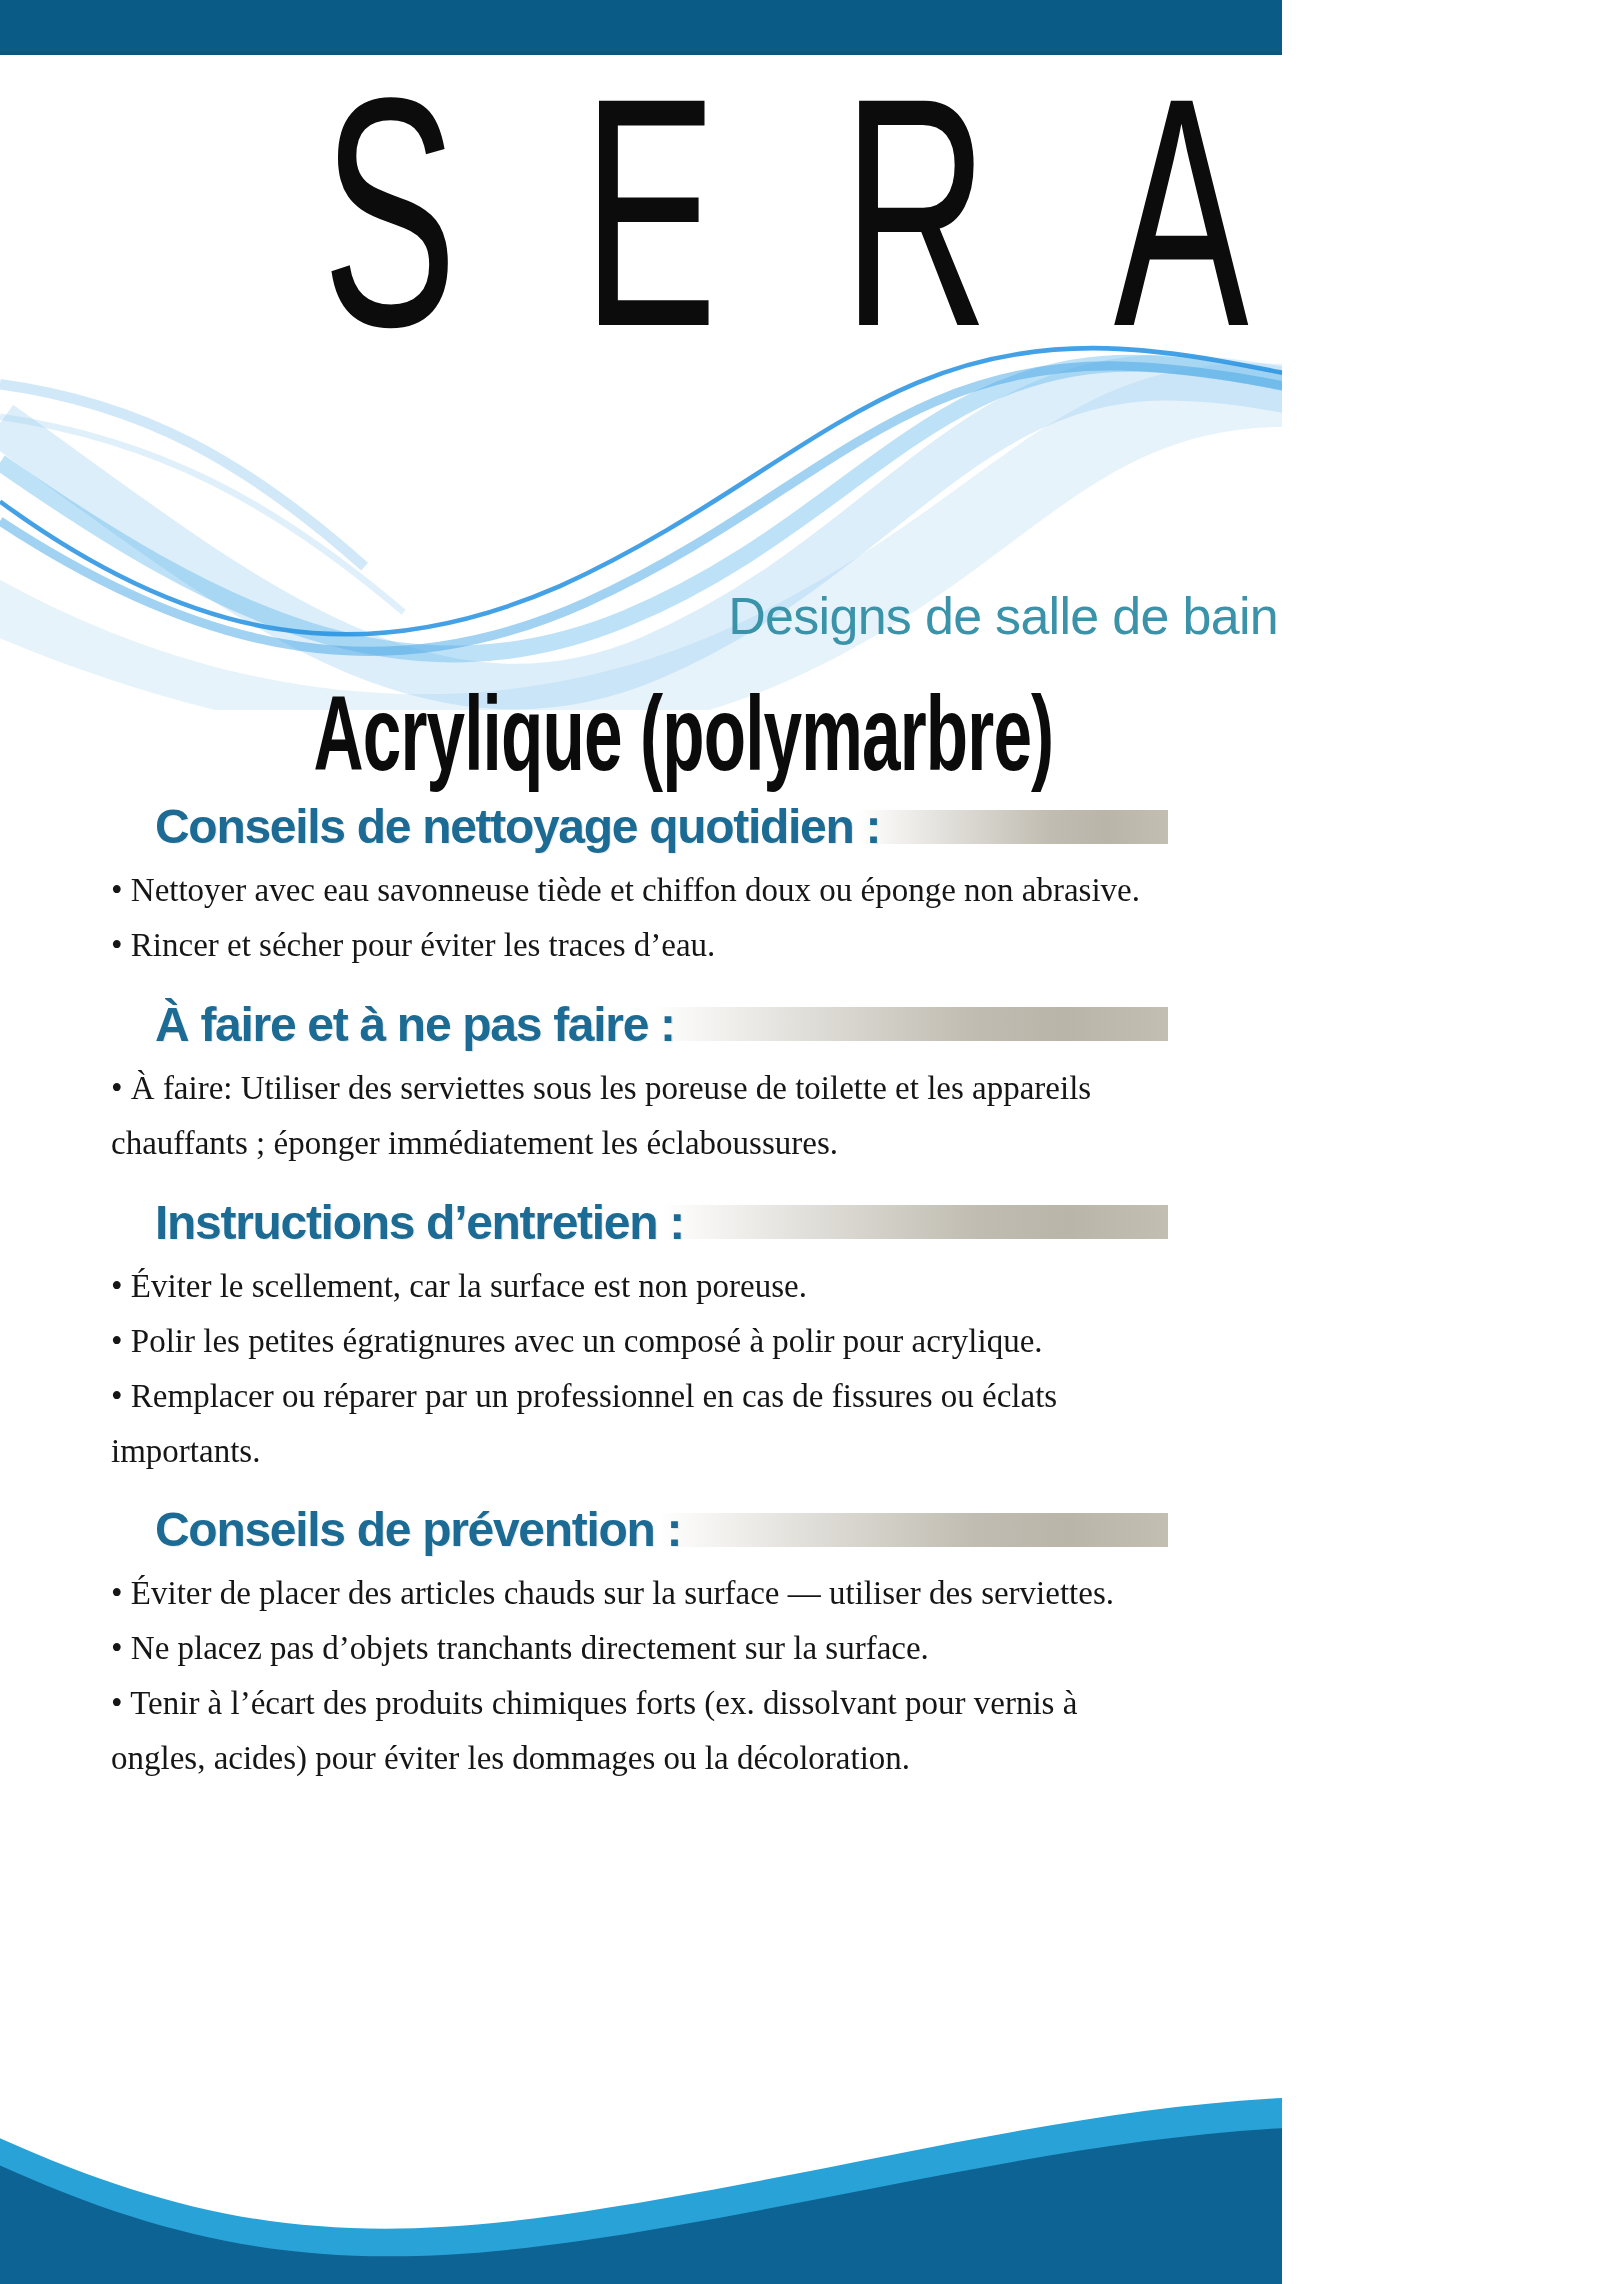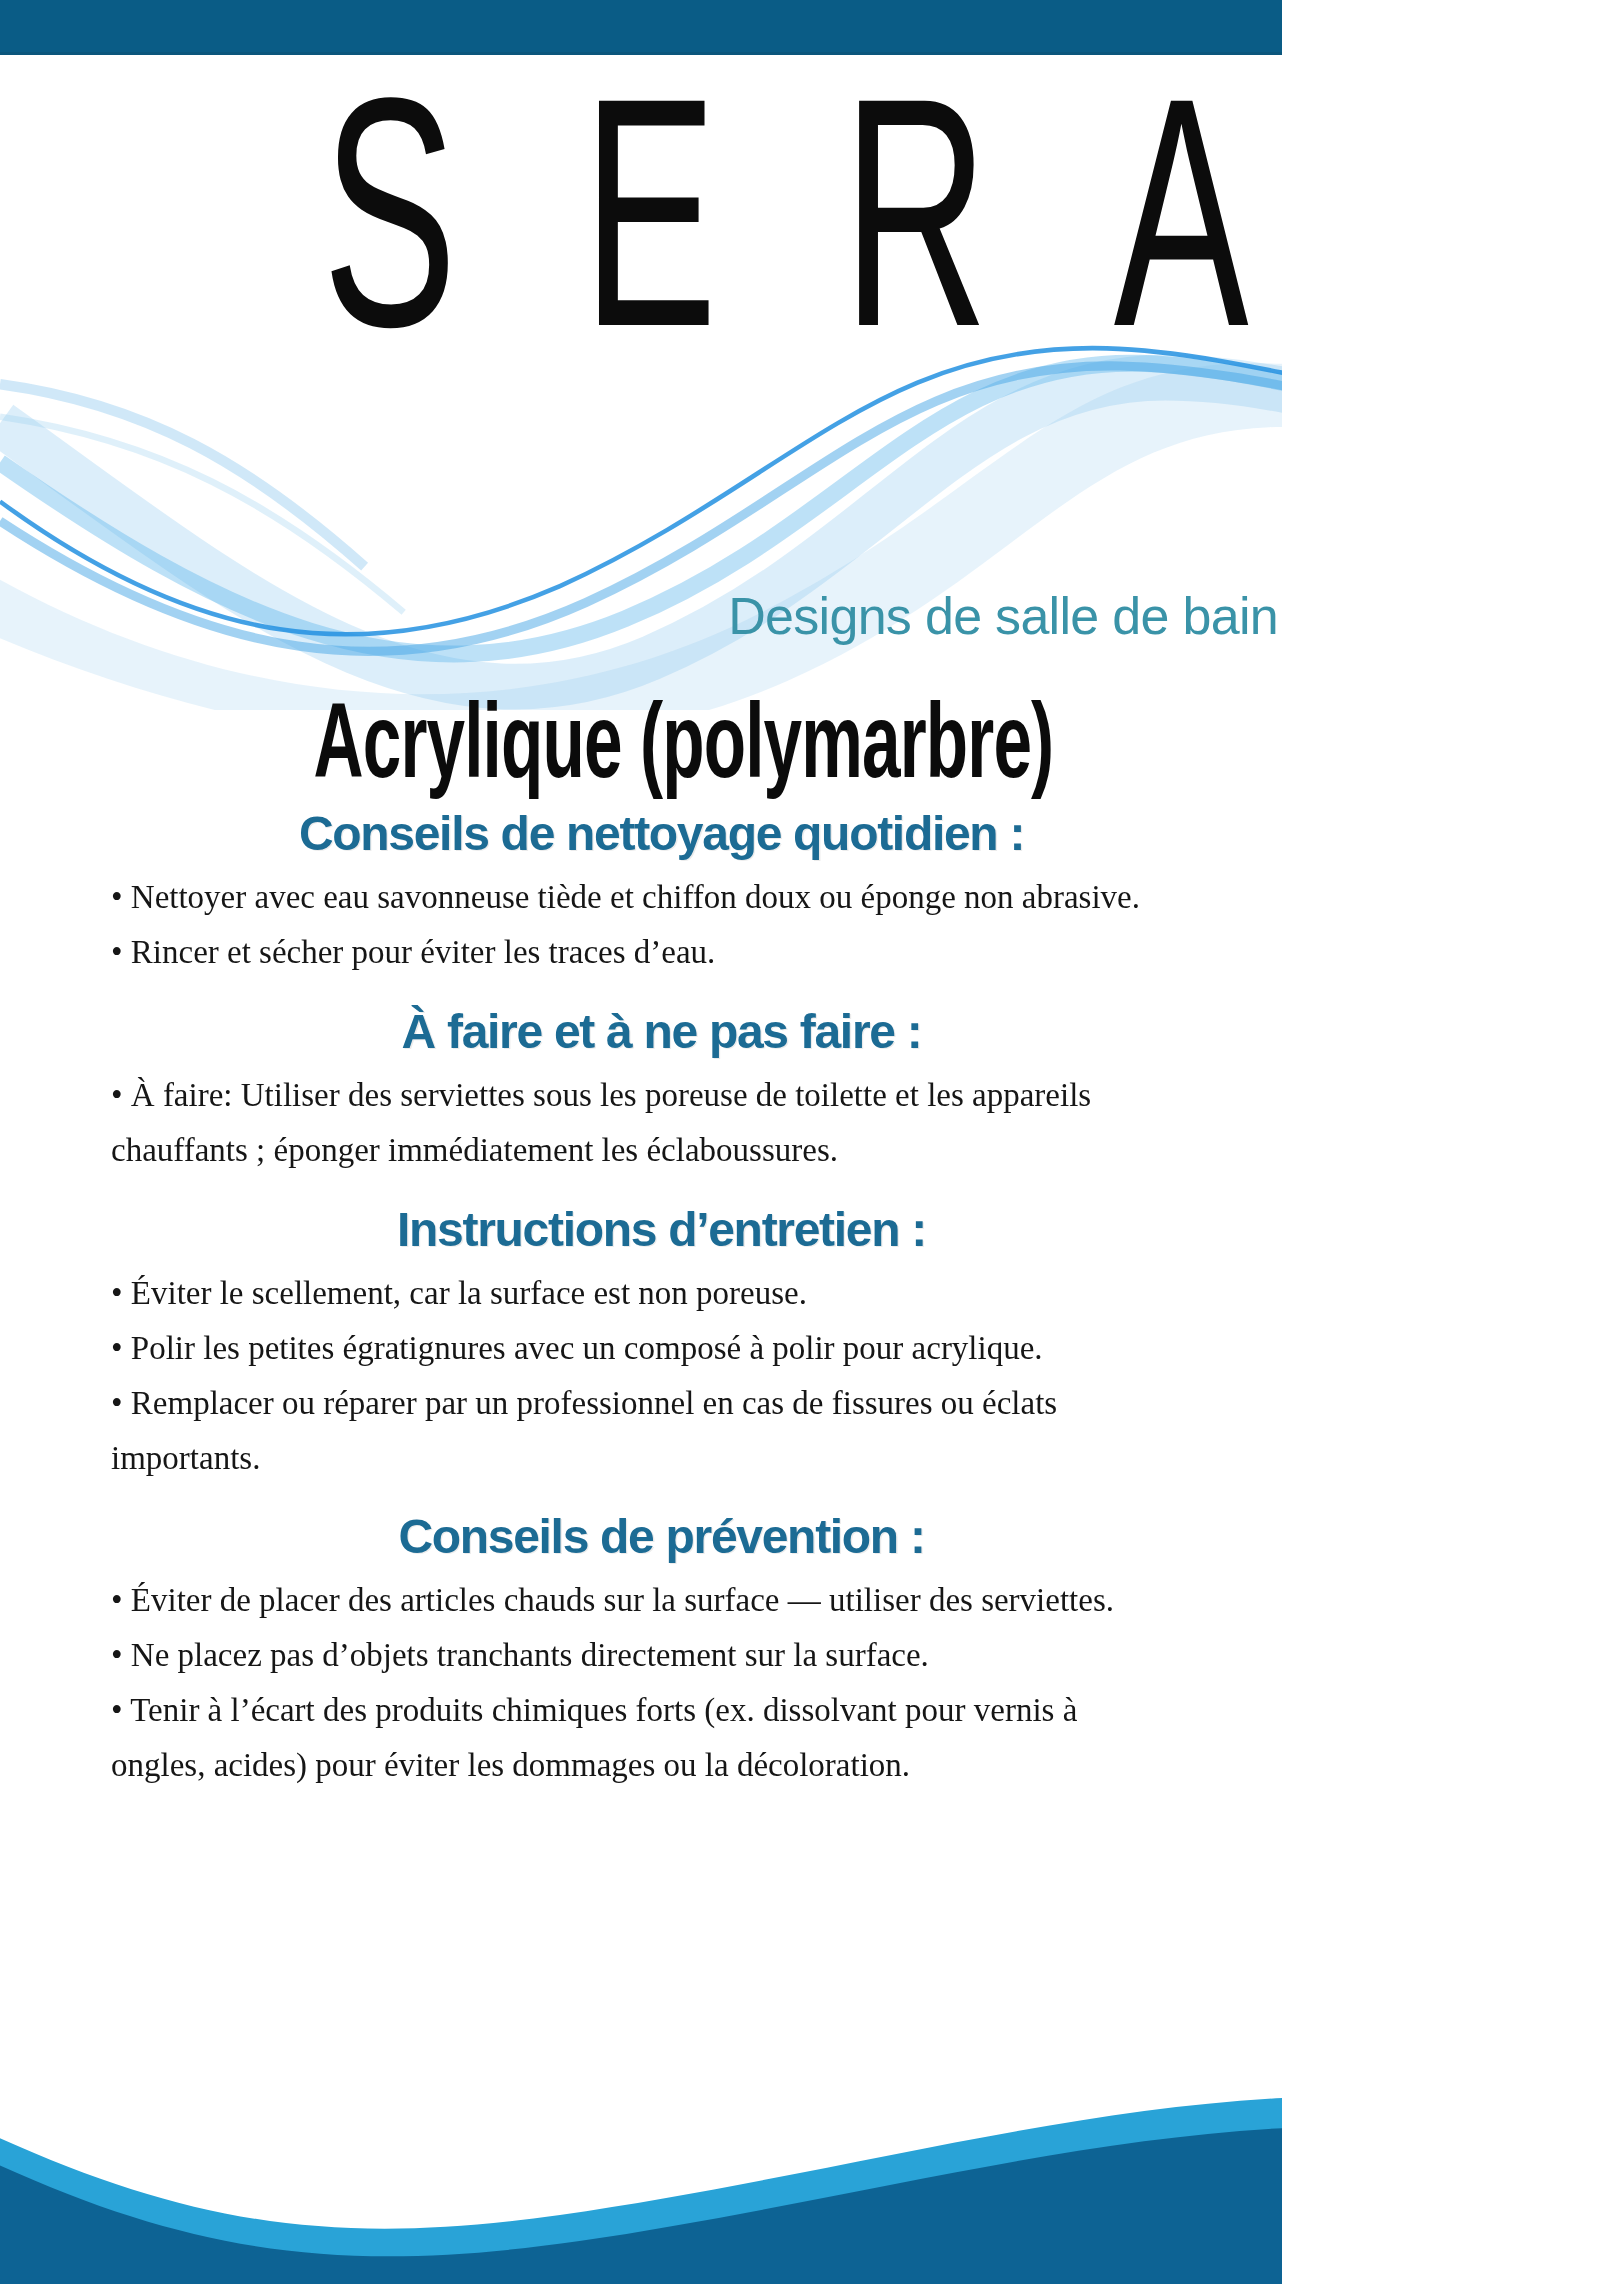--- a/index.html
+++ b/index.html
@@ -45,21 +45,21 @@
     margin-top:240px;
     text-align:right;
     padding-right:4px;
     font-size:52px;
     line-height:1.2;
     color:#3a93a8;
     letter-spacing:-0.7px;
   }
   
   .product-title{
-    margin-top:34px;
+    margin-top:27px;
     text-align:center;
     font-size:105px;
     line-height:1.15;
     font-weight:bold;
     color:#0b0b0b;
     white-space:nowrap;
   }
   .product-title-inner{
     display:inline-block;
     transform:translateX(42px) scale(0.66,1);
@@ -72,21 +72,21 @@
     font-size:120px;
     line-height:1.0;
     font-weight:bold;
     letter-spacing:-3.3px;
     color:#1e6090;
     white-space:nowrap;
   }
   
   .sections{padding:0 114px 0 111px;}
   .section{margin-bottom:19.5px;}
-  .section-head{display:flex;align-items:center;flex-direction:column;}
+  .section-head{display:flex;align-items:center;}
   .section-heading{
     font-size:48px;
     line-height:63px;
     font-weight:bold;
     letter-spacing:-1.3px;
     color:#1c6b94;
     margin-left:44px;
     position:relative;z-index:2;
     white-space:nowrap;
     text-shadow:1.3px 1.3px 0 rgba(0,0,0,0.08);

